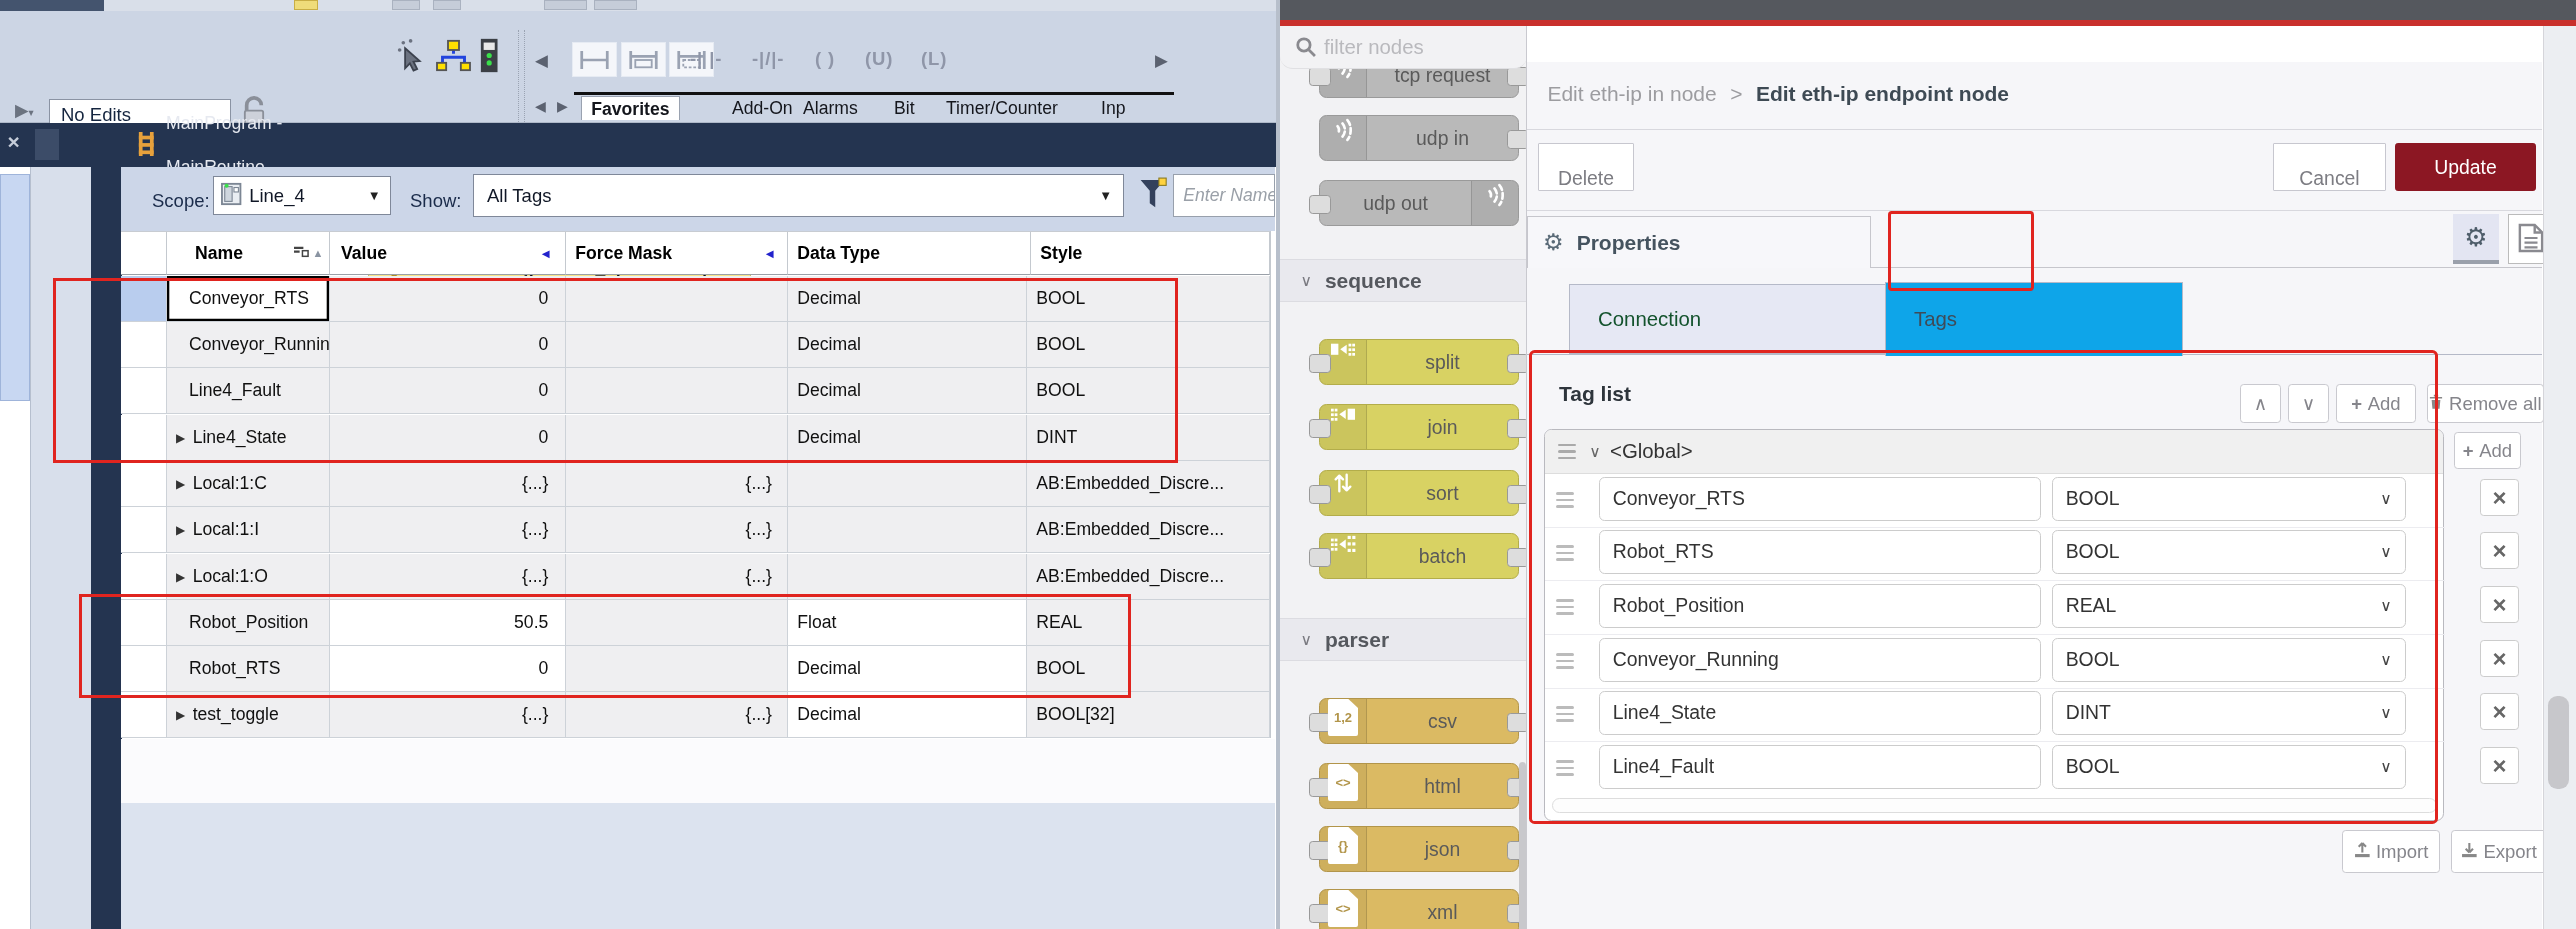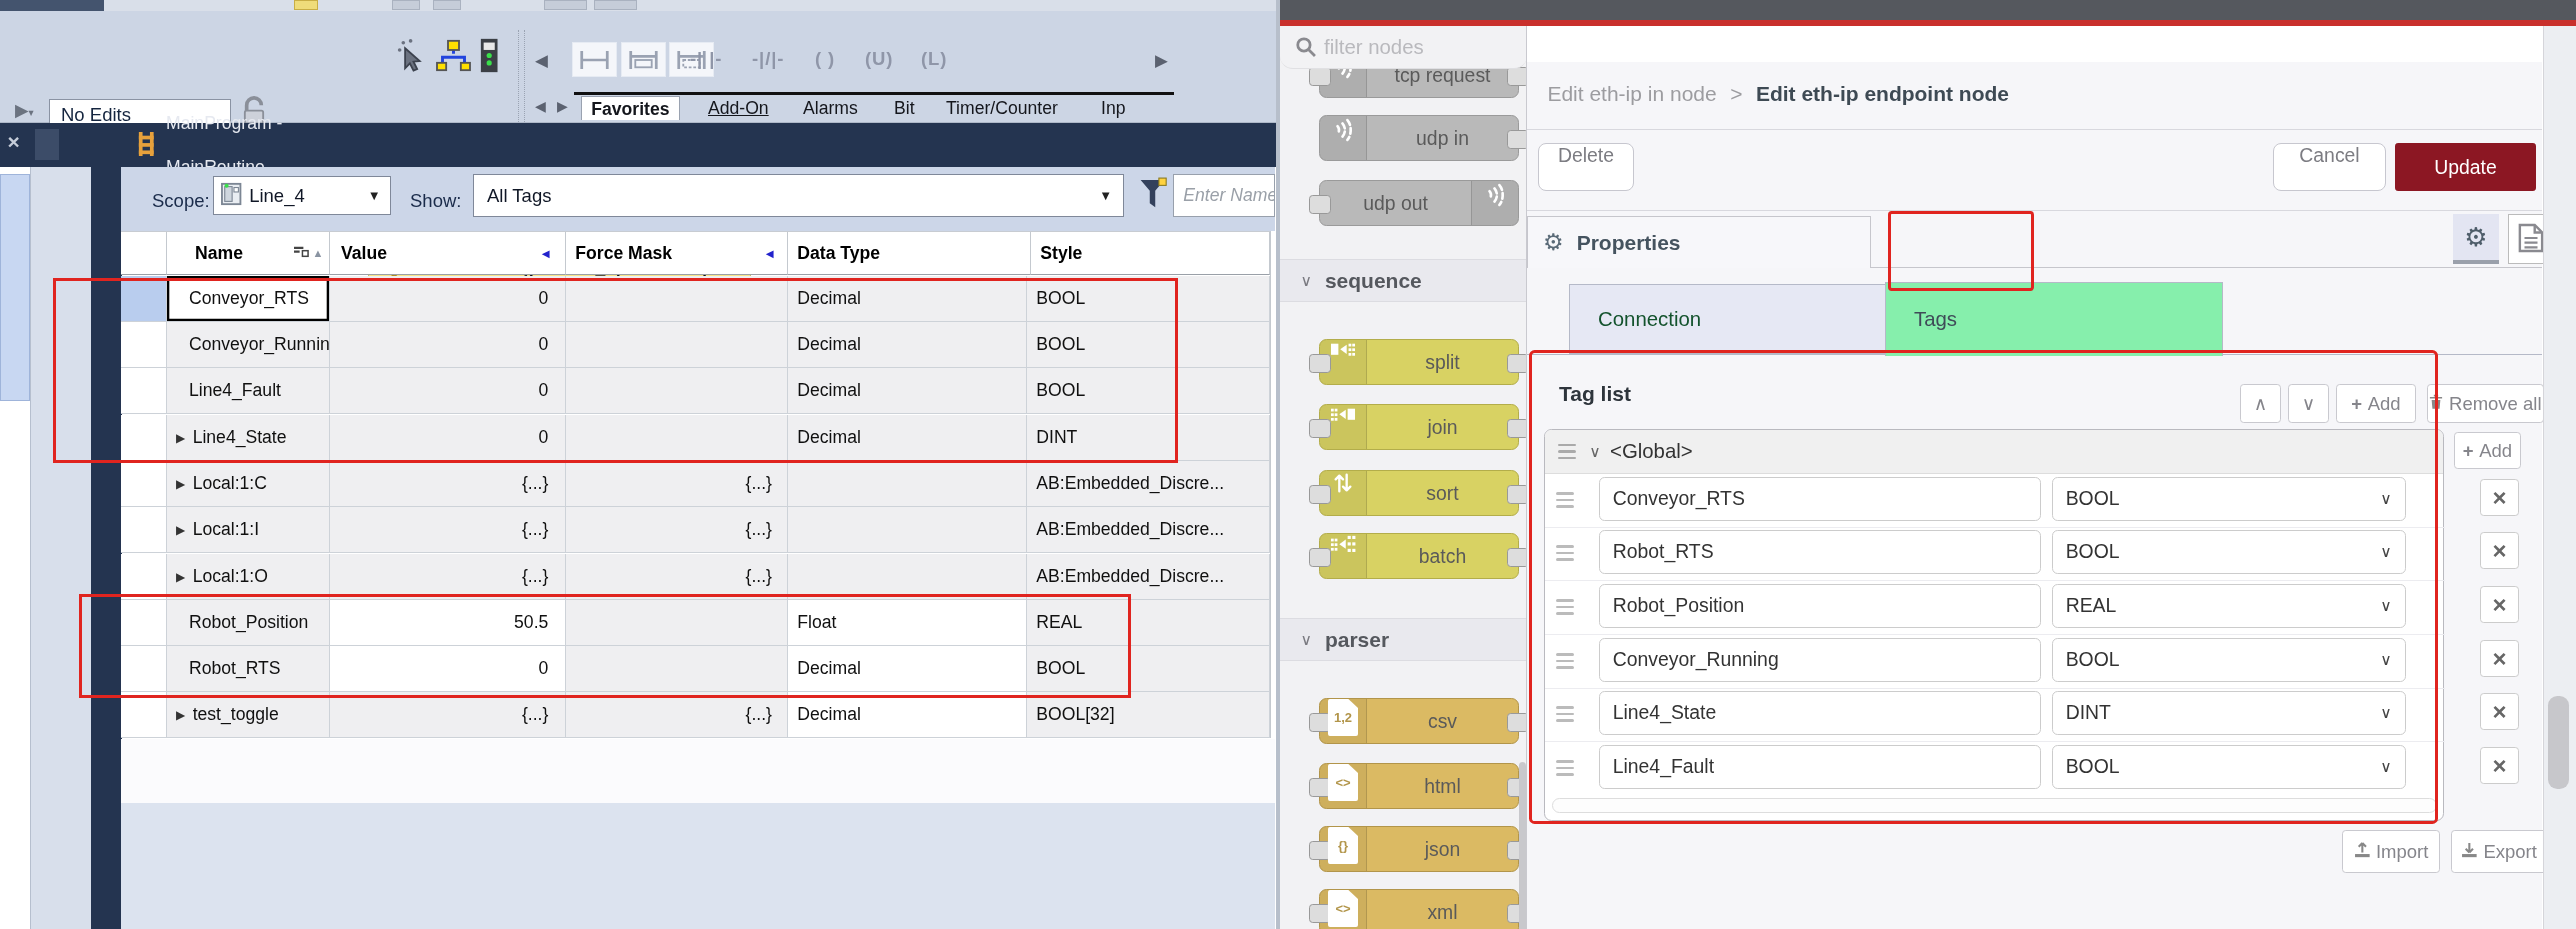--- a/index.html
+++ b/index.html
@@ -69,21 +69,21 @@
   .cat .lbl{font-weight:bold;font-size:21px;color:#55585e;margin-left:13px;}
   .chev{color:#7a7a80;font-size:15.7px;margin-left:20.4px;}
   .doc{width:30px;height:37px;background:#fff;border-radius:1.9px;clip-path:polygon(0 0,68% 0,100% 24%,100% 100%,0 100%);display:flex;align-items:center;justify-content:center;font-weight:bold;font-size:13px;color:#b2954a;}
   .pal-scroll{left:239px;top:736px;width:6.5px;height:171px;background:#c8c8cc;border-radius:3.7px;z-index:4;}
   
   .panel{left:1527px;top:26px;width:1015px;height:903px;background:#f6f6f9;margin-top:36px;}
   .gutter{left:2543px;top:26px;width:33px;height:903px;background:#eceef2;border-left:0.9px solid #d5d5da;}
   .gthumb{left:2548px;top:696px;width:21px;height:93px;background:#c7c7cb;border-radius:9.3px;}
   .crumb-dim{color:#9c9ca0;font-size:21px;}
   .crumb-cur{color:#3e4a54;font-size:21px;font-weight:bold;}
-  .btn{background:#fff;border:0.9px solid #c7c7cf;border-radius:8px;color:#7c7c82;font-size:19.4px;display:flex;align-items:flex-start;justify-content:center;}
+  .btn{background:#fff;border:0.9px solid #c7c7cf;border-radius:1px;color:#7c7c82;font-size:19.4px;display:flex;align-items:flex-end;justify-content:center;}
   .btn-update{background:#8c1723;border:0.9px solid #8c1723;color:#fff;font-size:19.4px;border-radius:2.8px;display:flex;align-items:center;justify-content:center;}
   .hline{background:#d8d8de;height:0.9px;}
   .proptab{border:0.9px solid #c6c6cc;border-bottom:none;background:#f7f7fa;display:flex;align-items:center;}
   .proptab .lbl{font-weight:bold;font-size:21px;color:#45535f;margin-left:13px;}
   .icobtn{display:flex;align-items:center;justify-content:center;}
   .subtab{display:flex;align-items:center;font-size:20.4px;box-sizing:border-box;}
   .smallbtn{background:#fff;border:0.9px solid #c9c9cf;border-radius:3.7px;color:#85858b;font-size:18.5px;display:flex;align-items:center;justify-content:center;gap:5.6px;}
   .gbox{border:0.9px solid #b9b9bf;border-radius:7.4px;background:#fff;}
   .gheader{background:#f0f0f0;border-bottom:0.9px solid #ddd;border-radius:6.5px 6.5px 0 0;display:flex;align-items:center;}
   .ghlbl{font-size:20.4px;color:#333;margin-left:9.3px;}
@@ -180,21 +180,21 @@
       <span class="abs ladder-glyph" style="left:752px;top:37px;">-|/|-</span>
       <span class="abs ladder-glyph" style="left:815px;top:37px;">( )</span>
       <span class="abs ladder-glyph" style="left:865px;top:37px;">(U)</span>
       <span class="abs ladder-glyph" style="left:921px;top:37px;">(L)</span>
       <span class="abs tbtn" style="left:1155px;top:39px;">▶</span>
 
       <div class="abs blackline"></div>
       <span class="abs tbtn" style="left:535px;top:87px;font-size:14px;">◀</span>
       <span class="abs tbtn" style="left:557px;top:87px;font-size:14px;">▶</span>
       <span class="abs instr-tab instr-active" style="left:581px;">Favorites</span>
-      <span class="abs instr-tab" style="left:708px;text-decoration:underline;">Add-On</span>
+      <span class="abs instr-tab" style="left:732px;">Add-On</span>
       <span class="abs instr-tab" style="left:803px;">Alarms</span>
       <span class="abs instr-tab" style="left:894px;">Bit</span>
       <span class="abs instr-tab" style="left:946px;">Timer/Counter</span>
       <span class="abs instr-tab" style="left:1101px;">Inp</span>
     </div>
 
     <div class="abs rsx-tabbar">
       <span class="abs" style="left:7.4px;top:7.4px;color:#c6cdd9;font-size:21px;font-weight:bold;">×</span>
       <div class="abs" style="left:35px;top:5.6px;width:24px;height:31px;background:#3c4c68;"></div>
       <div class="abs" style="left:118px;top:0;width:250px;height:44px;display:flex;align-items:center;">
@@ -688,21 +688,21 @@
             <path d="M9 1v4h4" fill="none" stroke="#8a8a90" stroke-width="1.3"></path>
             <path d="M3.5 8h7M3.5 10.5h7M3.5 13h7" stroke="#8a8a90" stroke-width="1.2"></path>
           </svg>
       </span>
     </div>
 
     <div class="abs hline" style="left:0;top:292px;width:1015px;background:#b5b9c8;"></div>
     <div class="abs subtab" style="left:42px;top:222px;width:317px;height:70px;background:#e6e8f4;border:0.9px solid #b5b9c8;color:#14532d;">
       <span style="margin-left:28px;">Connection</span>
     </div>
-    <div class="abs subtab" style="left:358px;top:220px;width:338px;height:74px;background:#86efac;border:0.9px solid #b5b9c8;border-bottom:none;color:#3f4b58;z-index:5;">
+    <div class="abs subtab" style="left:358px;top:220px;width:298px;height:74px;background:#0ea5e9;border:0.9px solid #b5b9c8;border-bottom:none;color:#3f4b58;z-index:5;">
       <span style="margin-left:28px;">Tags</span>
     </div>
 
     <span class="abs" style="left:32px;top:320px;font-size:21px;font-weight:bold;color:#2e353c;">Tag list</span>
     <div class="abs smallbtn" style="left:713px;top:322px;width:41px;height:39px;">
         <span>∧</span>
       </div>
     <div class="abs smallbtn" style="left:761px;top:322px;width:41px;height:39px;">
         <span>∨</span>
       </div>

